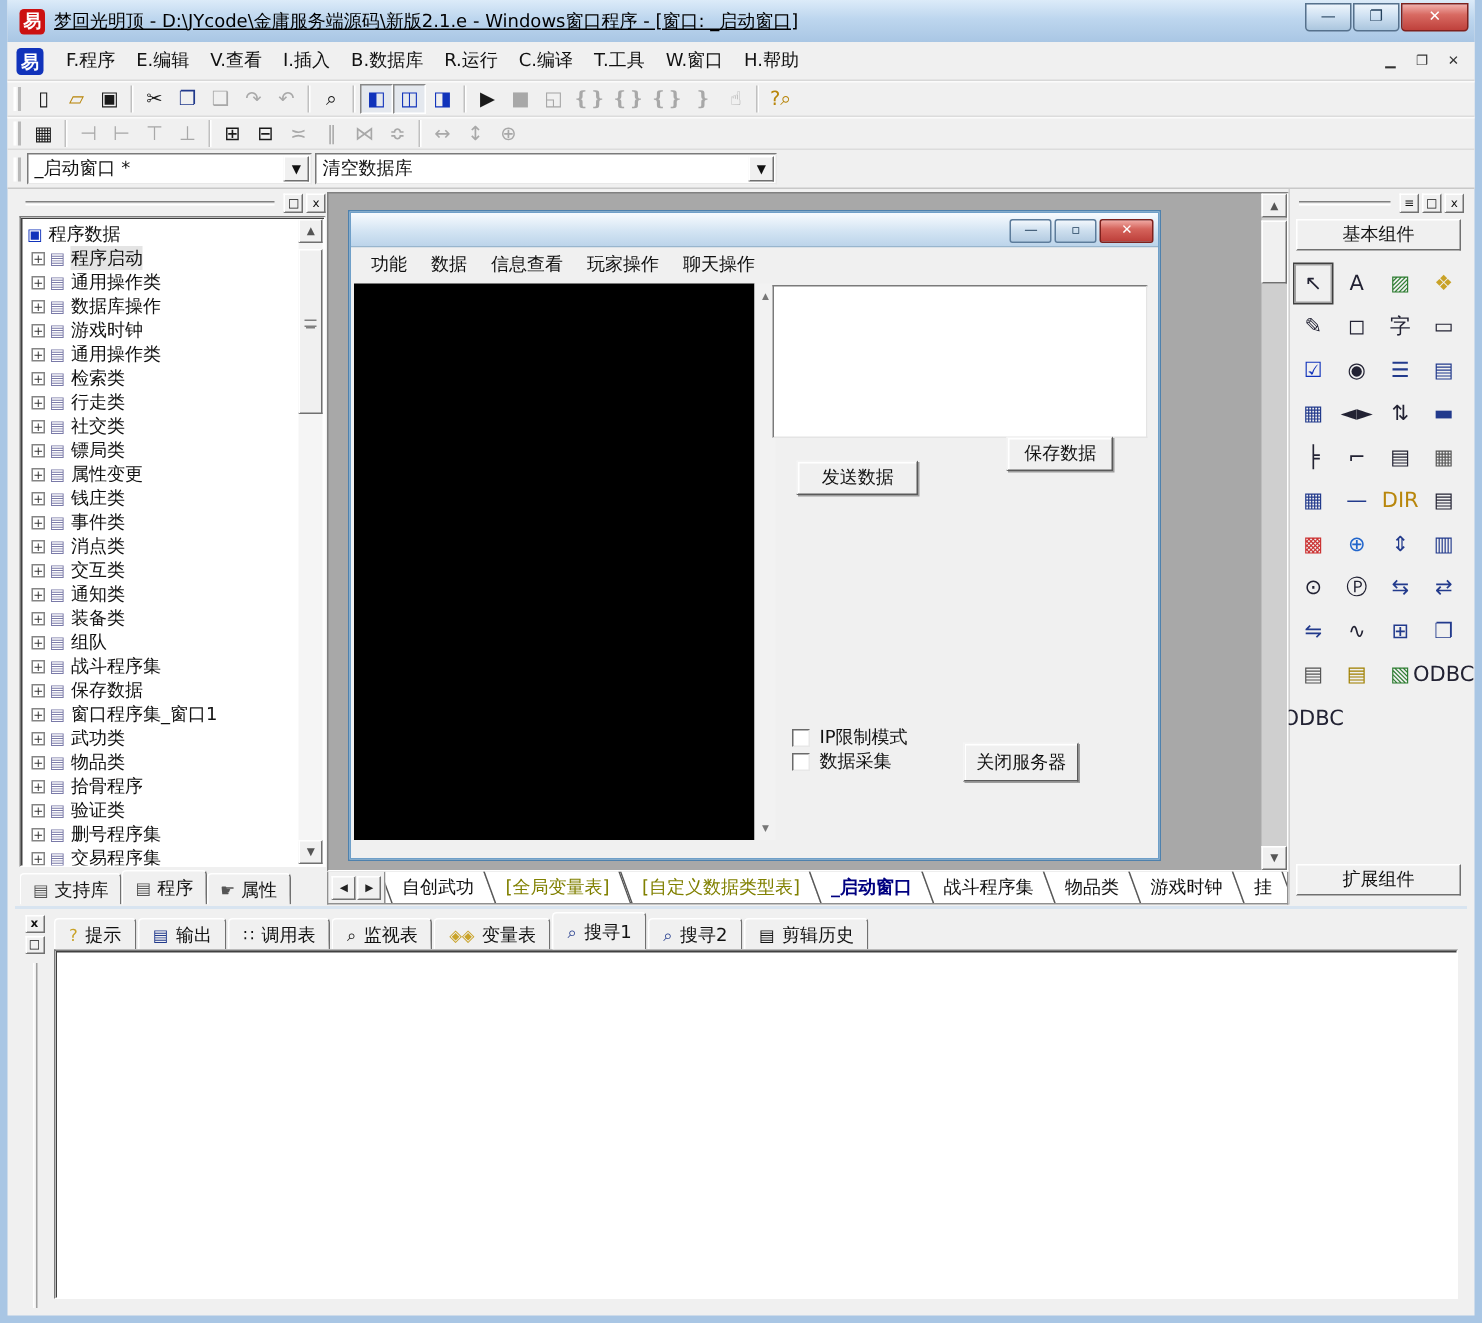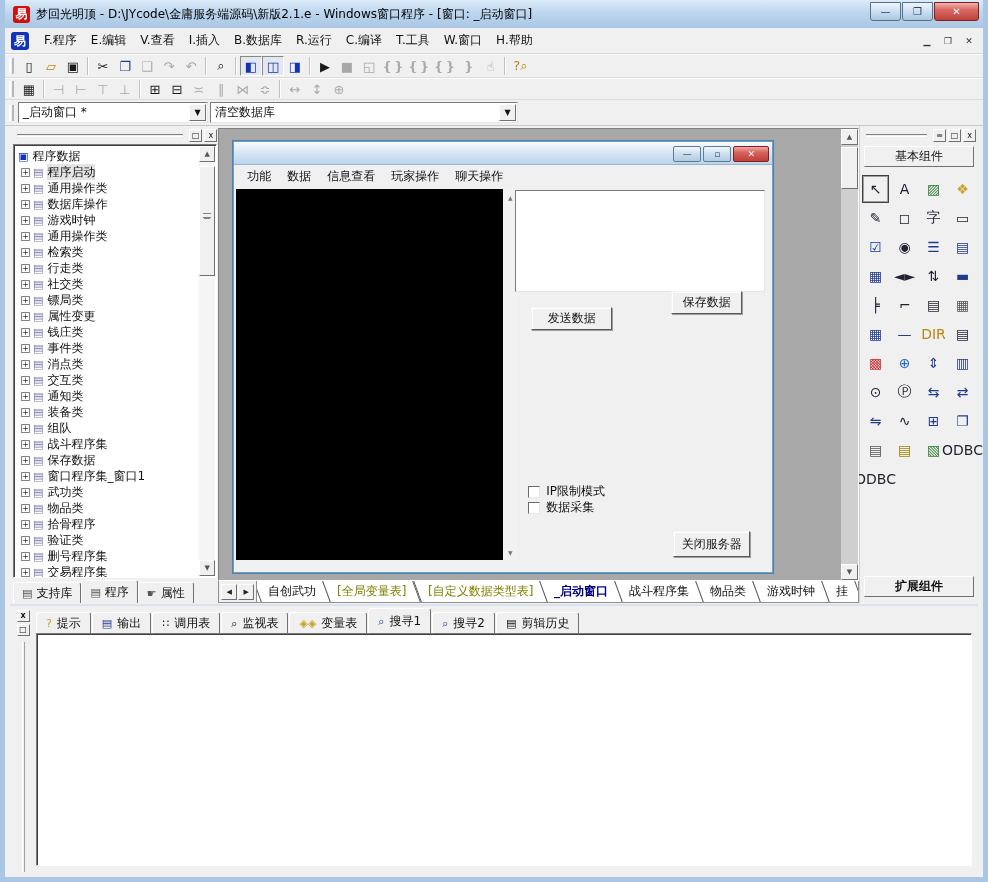--- a/index.html
+++ b/index.html
@@ -7,21 +7,21 @@
     font-family:"DejaVu Sans","Liberation Sans",sans-serif; font-size:12px; color:#111;
     background:#a8c4e0; }
   .win { position:absolute; inset:0; background:#f0f0f0;
     border-left:5px solid #a9c6e4; border-right:5px solid #a9c6e4; border-bottom:5px solid #a9c6e4; }
 
   
   .titlebar { height:28px; background:linear-gradient(#dcebf9,#bdd6ee 45%,#a9c6e4);
     display:flex; align-items:center; padding:0 4px 0 8px; }
   .app-logo { width:17px; height:17px; background:#cc1111; color:#fff; font-size:12px; line-height:17px;
     text-align:center; border-radius:3px; font-weight:bold; flex:0 0 auto; }
-  .title-text { margin-left:6px; flex:1 1 auto; white-space:nowrap; overflow:hidden; color:#000; }
+  .title-text { margin-left:6px; flex:1 1 auto; white-space:nowrap; overflow:hidden; color:#000;text-decoration:underline; }
   .capbtns { display:flex; gap:1px; align-self:flex-start; margin-top:2px; }
   .capbtn { width:31px; height:19px; border:1px solid #56718c; border-radius:0 0 3px 3px;
     background:linear-gradient(#eef5fc,#cfe1f2 45%,#abc6de); color:#25425e; font-size:10px;
     display:flex; align-items:center; justify-content:center; }
   .capbtn.close { width:45px; background:linear-gradient(#f2b0ac,#d86a62 40%,#bf413c);
     border-color:#7e211d; color:#fff; font-weight:bold; }
 
   
   .menubar { height:26px; display:flex; align-items:center; padding:0 4px; background:#f0f0f0;
     border-bottom:1px solid #d8d8d8; }
@@ -116,21 +116,21 @@
   .dz-minisb .a { position:absolute; left:1px; width:12px; height:12px; font-size:6px; color:#777;
     display:flex; align-items:center; justify-content:center; }
   .dz-minisb .a.up { top:2px; } .dz-minisb .a.dn { bottom:2px; }
   .dz-edit { position:absolute; left:281px; top:3px; width:250px; height:102px; background:#fff;
     border:1px solid; border-color:#7a7a7a #e4e4e4 #e4e4e4 #7a7a7a; }
   .form-btn { position:absolute; height:23px; background:#f0f0f0; border:1px solid;
     border-color:#f4f4f4 #5a5a5a #5a5a5a #f4f4f4; box-shadow:1px 1px 0 rgba(0,0,0,.35), inset 1px 1px 0 #fff;
     display:flex; align-items:center; justify-content:center; white-space:nowrap; }
   .btn-send { left:297px; top:120px; width:81px; }
   .btn-save { left:437px; top:104px; width:71px; }
-  .btn-closesrv { left:439px; top:308px; width:77px; height:26px;margin-top:36px; }
+  .btn-closesrv { left:408px; top:308px; width:77px; height:26px; }
   .form-check { position:absolute; display:flex; align-items:center; gap:6px; }
   .chk-ip { left:294px; top:296px; } .chk-collect { left:294px; top:312px; }
   .checkbox { width:12px; height:12px; background:#fff; border:1px solid; border-color:#6a6a6a #e8e8e8 #e8e8e8 #6a6a6a; }
 
   
   .mditabs { height:22px; background:#fff; border:1px solid #909090; border-top:none;
     display:flex; align-items:stretch; overflow:hidden; }
   .mdinav { display:flex; align-items:center; gap:1px; padding:1px 2px; background:#f0f0f0; border-right:1px solid #909090; }
   .mdinav-btn { width:16px; height:16px; background:#f0f0f0; border:1px solid; border-color:#fff #707070 #707070 #fff;
     font-size:7px; display:flex; align-items:center; justify-content:center; color:#222; }
@@ -141,21 +141,21 @@
 
   
   .rightpanel { width:130px; display:flex; flex-direction:column; padding:2px 2px 0 2px; border-left:1px solid #d0d0d0; }
   .pal-header-btn, .pal-footer-btn { height:21px; margin:2px 2px 4px; background:#f0f0f0; border:1px solid;
     border-color:#fff #707070 #707070 #fff; display:flex; align-items:center; justify-content:center; white-space:nowrap; }
   .pal-grid { flex:1; display:grid; grid-template-columns:repeat(4,27px); grid-auto-rows:28px;
     justify-content:center; align-content:start; gap:1px 2px; padding-top:4px; }
   .pal-cell { display:flex; align-items:center; justify-content:center; font-size:14px; color:#223;
     border:1px solid transparent; }
   .pal-cell.selected { border-color:#404040; box-shadow:inset 0 0 0 1px #a0a0a0; }
-  .pal-footer-btn { margin-bottom:6px;font-weight:bold; }
+  .pal-footer-btn { margin-bottom:6px; }
 
   
   .bottompanel { position:absolute; left:5px; right:5px; bottom:5px; height:268px; background:#f0f0f0;
     border-top:2px solid #d8e4f0; display:flex; }
   .bp-left { width:24px; padding:4px 3px 0 5px; display:flex; flex-direction:column; align-items:center; }
   .bp-smallbtn { width:13px; height:12px; background:#f0f0f0; border:1px solid; border-color:#fff #707070 #707070 #fff;
     font-size:8px; line-height:9px; text-align:center; color:#111; margin-bottom:2px; font-weight:bold; }
   .bp-grip { flex:1; width:3px; border-left:1px solid #fff; border-right:1px solid #a0a0a0; margin-top:4px; }
   .bp-main { flex:1; display:flex; flex-direction:column; padding:2px 6px 6px 2px; }
   .bp-tabs { height:25px; display:flex; align-items:flex-end; }

